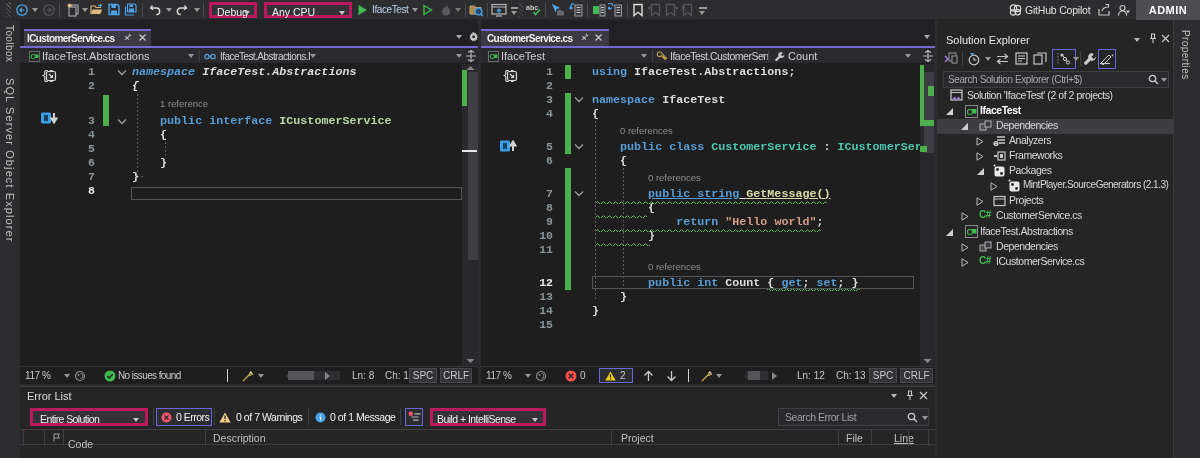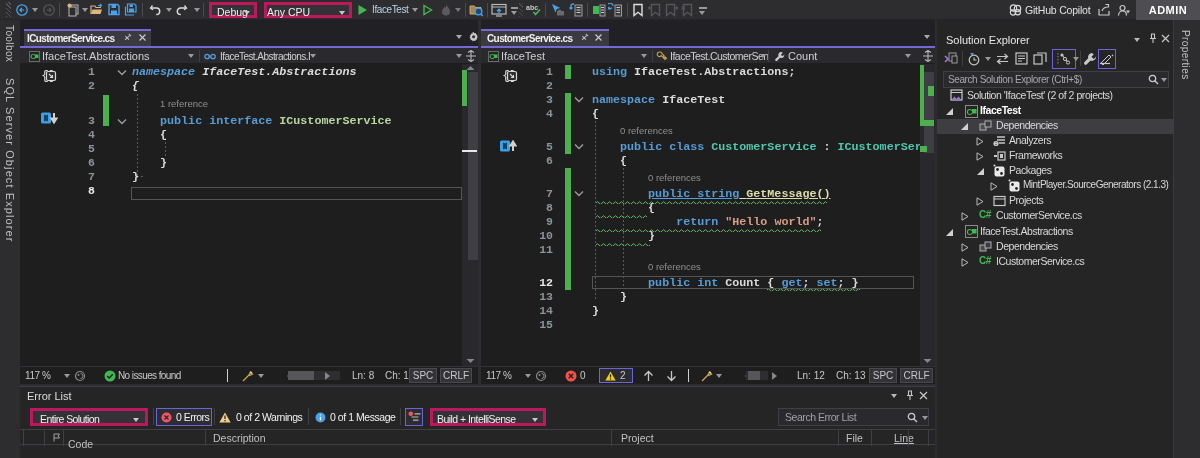--- a/index.html
+++ b/index.html
@@ -67,21 +67,21 @@
       <path d="M2.8 5 h5.7 a3.2 3.2 0 0 1 3.2 3.2 c0 2-1.5 3.3-3.5 3.3" fill="none" stroke="#dcdcdc" stroke-width="1.5"></path>
     </svg>
   <div class="carr abs" style="left:166px;top:8px;border-top-color:#999;"></div>
   <svg class="abs" style="left:176px;top:3px;" width="13" height="14" viewBox="0 0 13 14">
       <path d="M8.5 2.5 L10.5 5 l-2.5 1.8" fill="none" stroke="#dcdcdc" stroke-width="1.3"></path>
       <path d="M10.2 5 H4.5 a3.2 3.2 0 0 0 -3.2 3.2 c0 2 1.5 3.3 3.5 3.3" fill="none" stroke="#dcdcdc" stroke-width="1.5"></path>
     </svg>
   <div class="carr abs" style="left:194px;top:8px;border-top-color:#999;"></div>
   <div class="abs" style="left:203px;top:3px;width:1px;height:14px;background:#4a4a4e;"></div>
   <div class="ddbox abs" style="left:209px;top:2px;width:48px;height:16px;line-height:15px;padding-left:5px;font-size:10.5px;">Debug<span class="carr abs" style="right:4px;top:6px;"></span></div>
-  <div class="ddbox abs" style="left:264px;top:2px;width:88px;height:16px;line-height:15px;font-size:10.5px;">Any CPU<span class="carr abs" style="right:4px;top:6px;"></span></div>
+  <div class="ddbox abs" style="left:264px;top:2px;width:88px;height:16px;line-height:15px;padding-left:5px;font-size:10.5px;">Any CPU<span class="carr abs" style="right:4px;top:6px;"></span></div>
   <svg class="abs" style="left:357px;top:4px;" width="11" height="12" viewBox="0 0 11 12">
       <path d="M1.5 1 L10 6 L1.5 11z" fill="#3fb950"></path>
     </svg>
   <div class="abs" style="left:372px;top:4px;font-size:10px;letter-spacing:-0.4px;color:#b9d2e8;">IfaceTest</div>
   <div class="carr abs" style="left:412px;top:8px;border-top-color:#999;"></div>
   <svg class="abs" style="left:422px;top:4px;" width="11" height="12" viewBox="0 0 11 12">
       <path d="M2 1.5 L9.5 6 L2 10.5 z" fill="none" stroke="#3fb950" stroke-width="1.4"></path>
     </svg>
   <svg class="abs" style="left:440px;top:3px;" width="12" height="14" viewBox="0 0 12 14">
       <path d="M6 1 C7 4 10 5 10 8.5 A4 4 0 0 1 2 8.5 C2 6 4 5.5 4.5 3.5 C5 5 6.5 5.5 6 1z" fill="#5a5a5e"></path>
@@ -468,21 +468,21 @@
         <circle cx="5.5" cy="5.5" r="5" fill="#f0566a"></circle>
         <path d="M3.5 3.5 l4 4 M7.5 3.5 l-4 4" stroke="#28282c" stroke-width="1.2"></path>
       </svg>
     <div class="abs" style="left:156px;top:6px;font-size:10.5px;letter-spacing:-0.5px;color:#f1f1f1;">0 Errors</div>
     <div class="abs" style="left:194px;top:3px;width:1px;height:17px;background:#3f3f46;"></div>
     <svg class="abs" style="left:199px;top:7px;" width="12" height="11" viewBox="0 0 12 11">
         <path d="M6 0.5 L11.7 10.5 H0.3z" fill="#f2cc88"></path>
         <path d="M6 3.6 v3.3" stroke="#252526" stroke-width="1.3"></path>
         <circle cx="6" cy="8.8" r="0.8" fill="#252526"></circle>
       </svg>
-    <div class="abs" style="left:216px;top:6px;font-size:10.5px;letter-spacing:-0.45px;color:#f1f1f1;">0 of 2 Warnings</div>
+    <div class="abs" style="left:216px;top:6px;font-size:10.5px;letter-spacing:-0.45px;color:#f1f1f1;">0 of 7 Warnings</div>
     <div class="abs" style="left:288px;top:3px;width:1px;height:17px;background:#3f3f46;"></div>
     <svg class="abs" style="left:295px;top:7px;" width="11" height="11" viewBox="0 0 11 11">
         <circle cx="5.5" cy="5.5" r="5" fill="#4aa3e8"></circle>
         <path d="M5.5 4.8 V8.3 M5.5 2.6 v1" stroke="#fff" stroke-width="1.3"></path>
       </svg>
     <div class="abs" style="left:310px;top:6px;font-size:10.5px;letter-spacing:-0.45px;color:#f1f1f1;">0 of 1 Message</div>
     <div class="abs" style="left:380px;top:3px;width:1px;height:17px;background:#3f3f46;"></div>
     <div class="abs" style="left:385px;top:3px;width:18px;height:18px;border:1px solid #6a66d9;background:#2d2d31;"></div>
     <svg class="abs" style="left:388px;top:6px;" width="13" height="12" viewBox="0 0 13 12">
         <circle cx="2.8" cy="2.8" r="2.3" fill="#f0566a"></circle>

